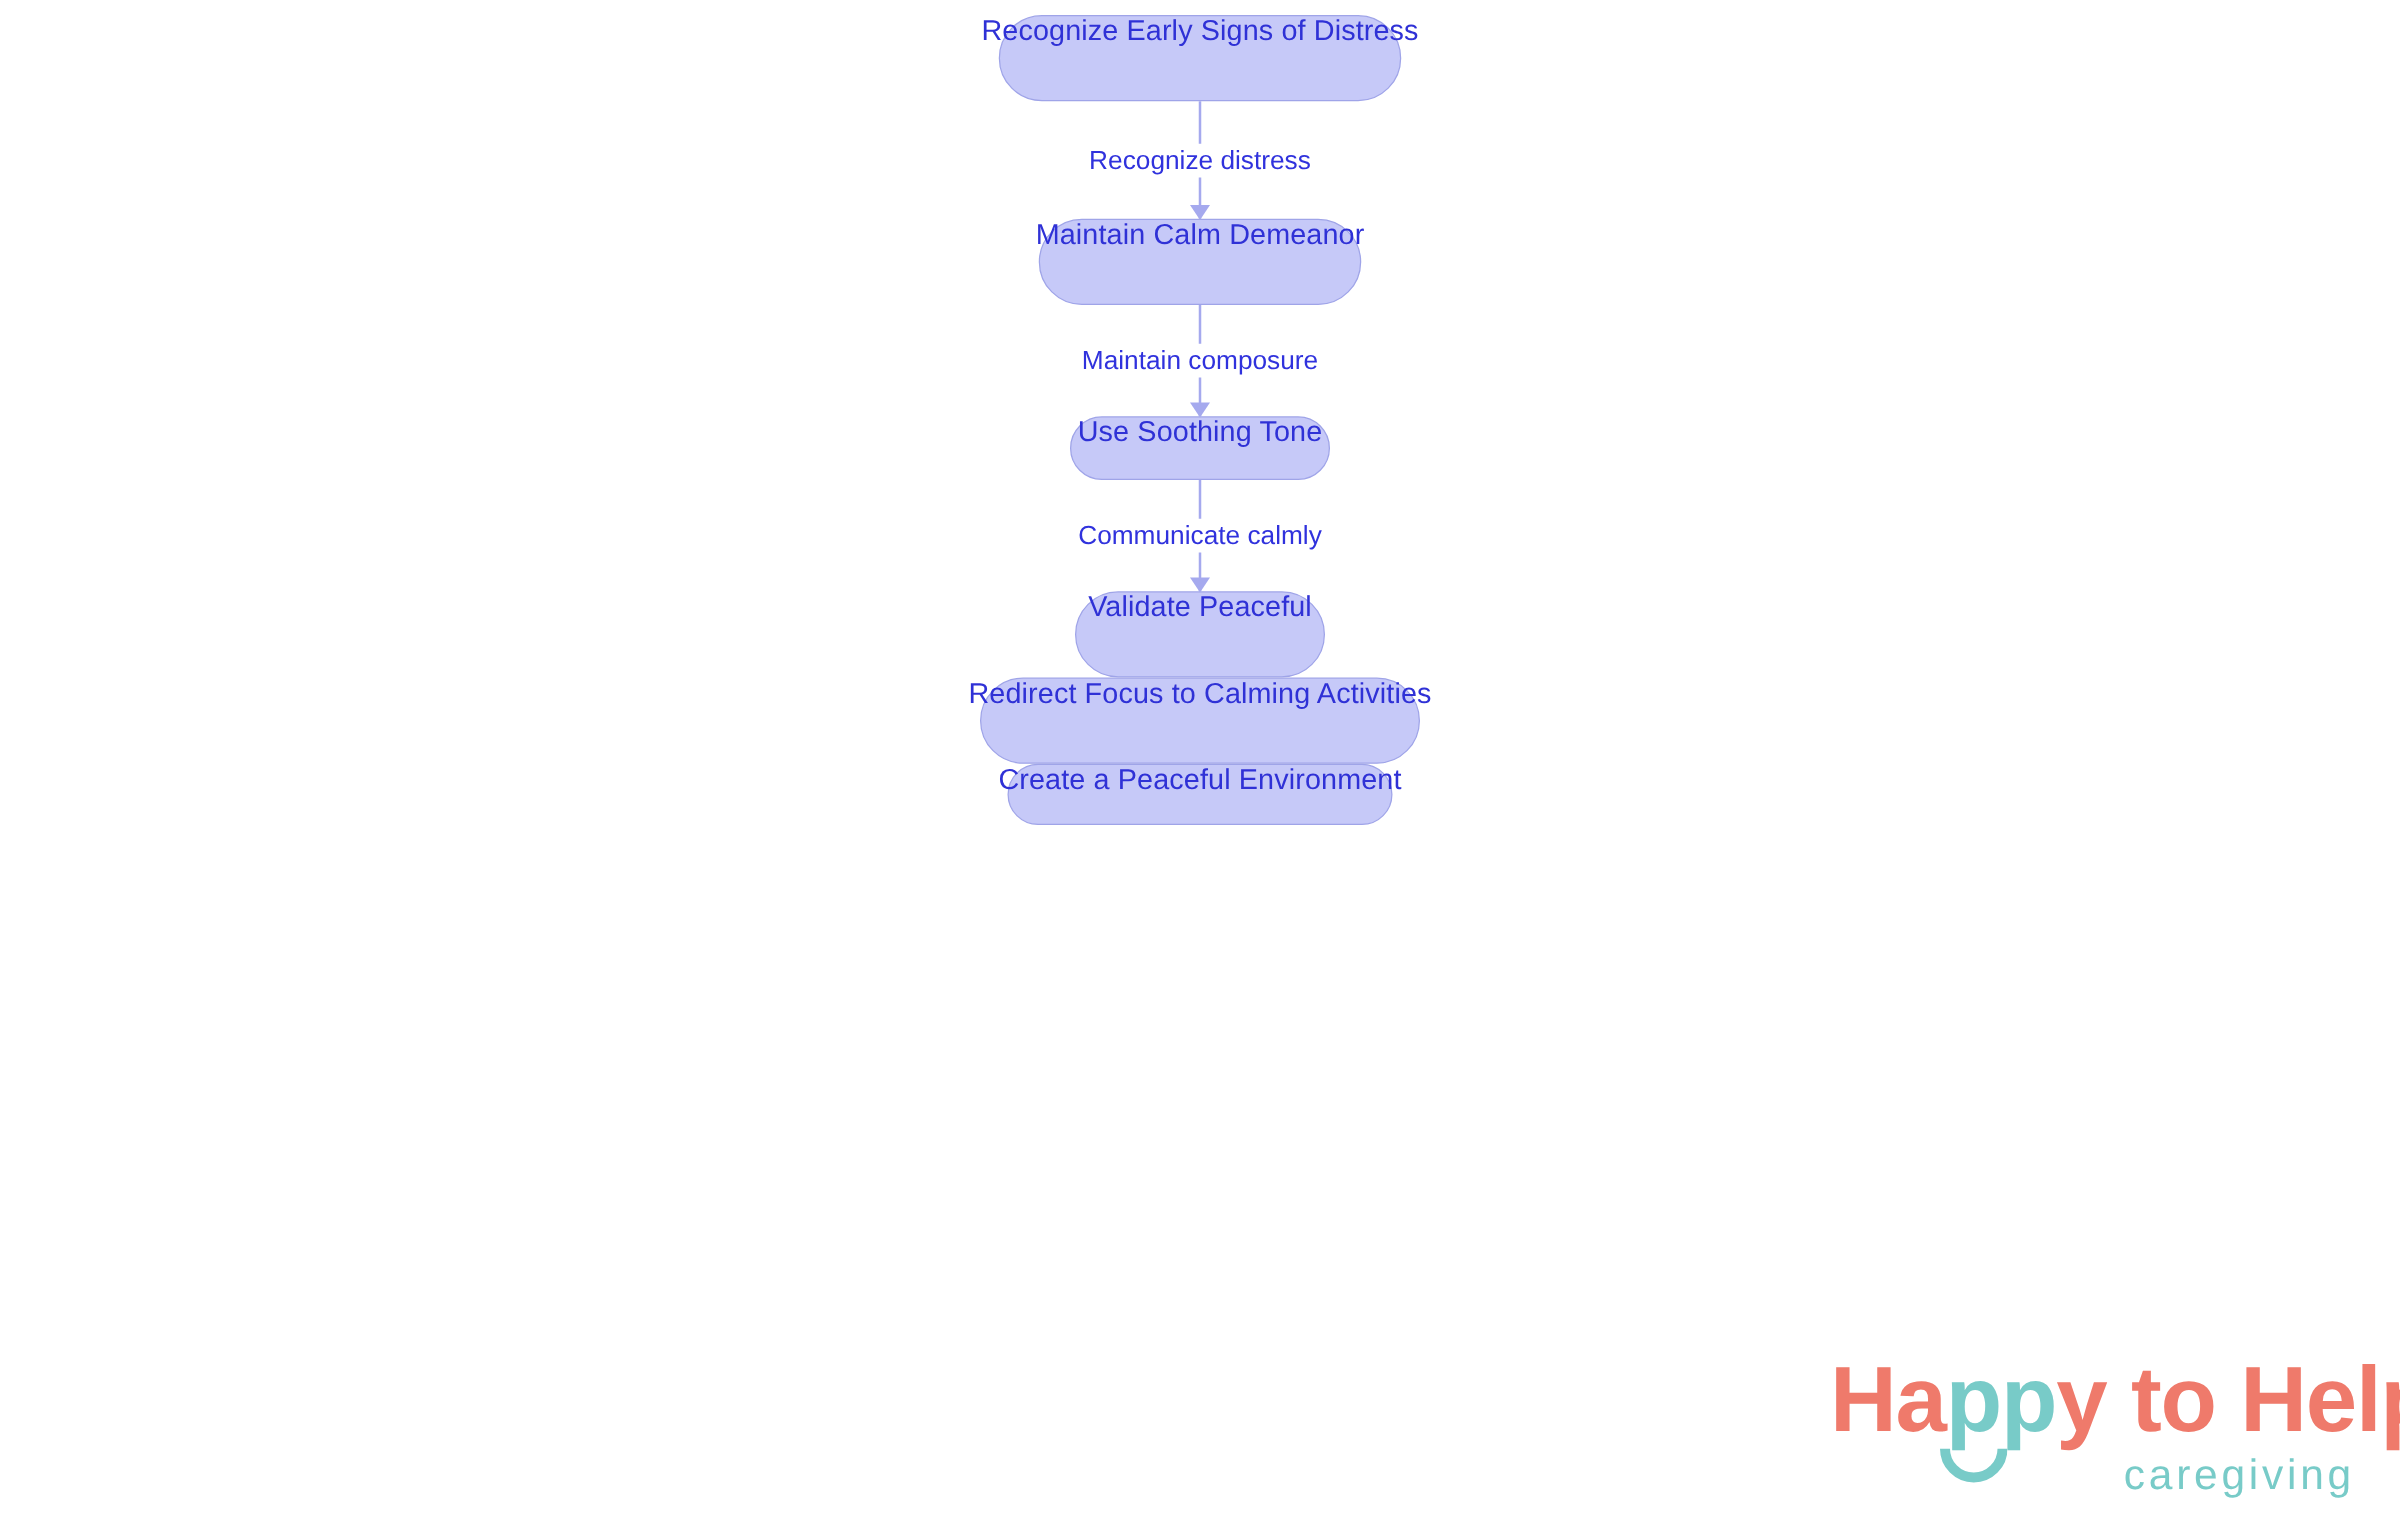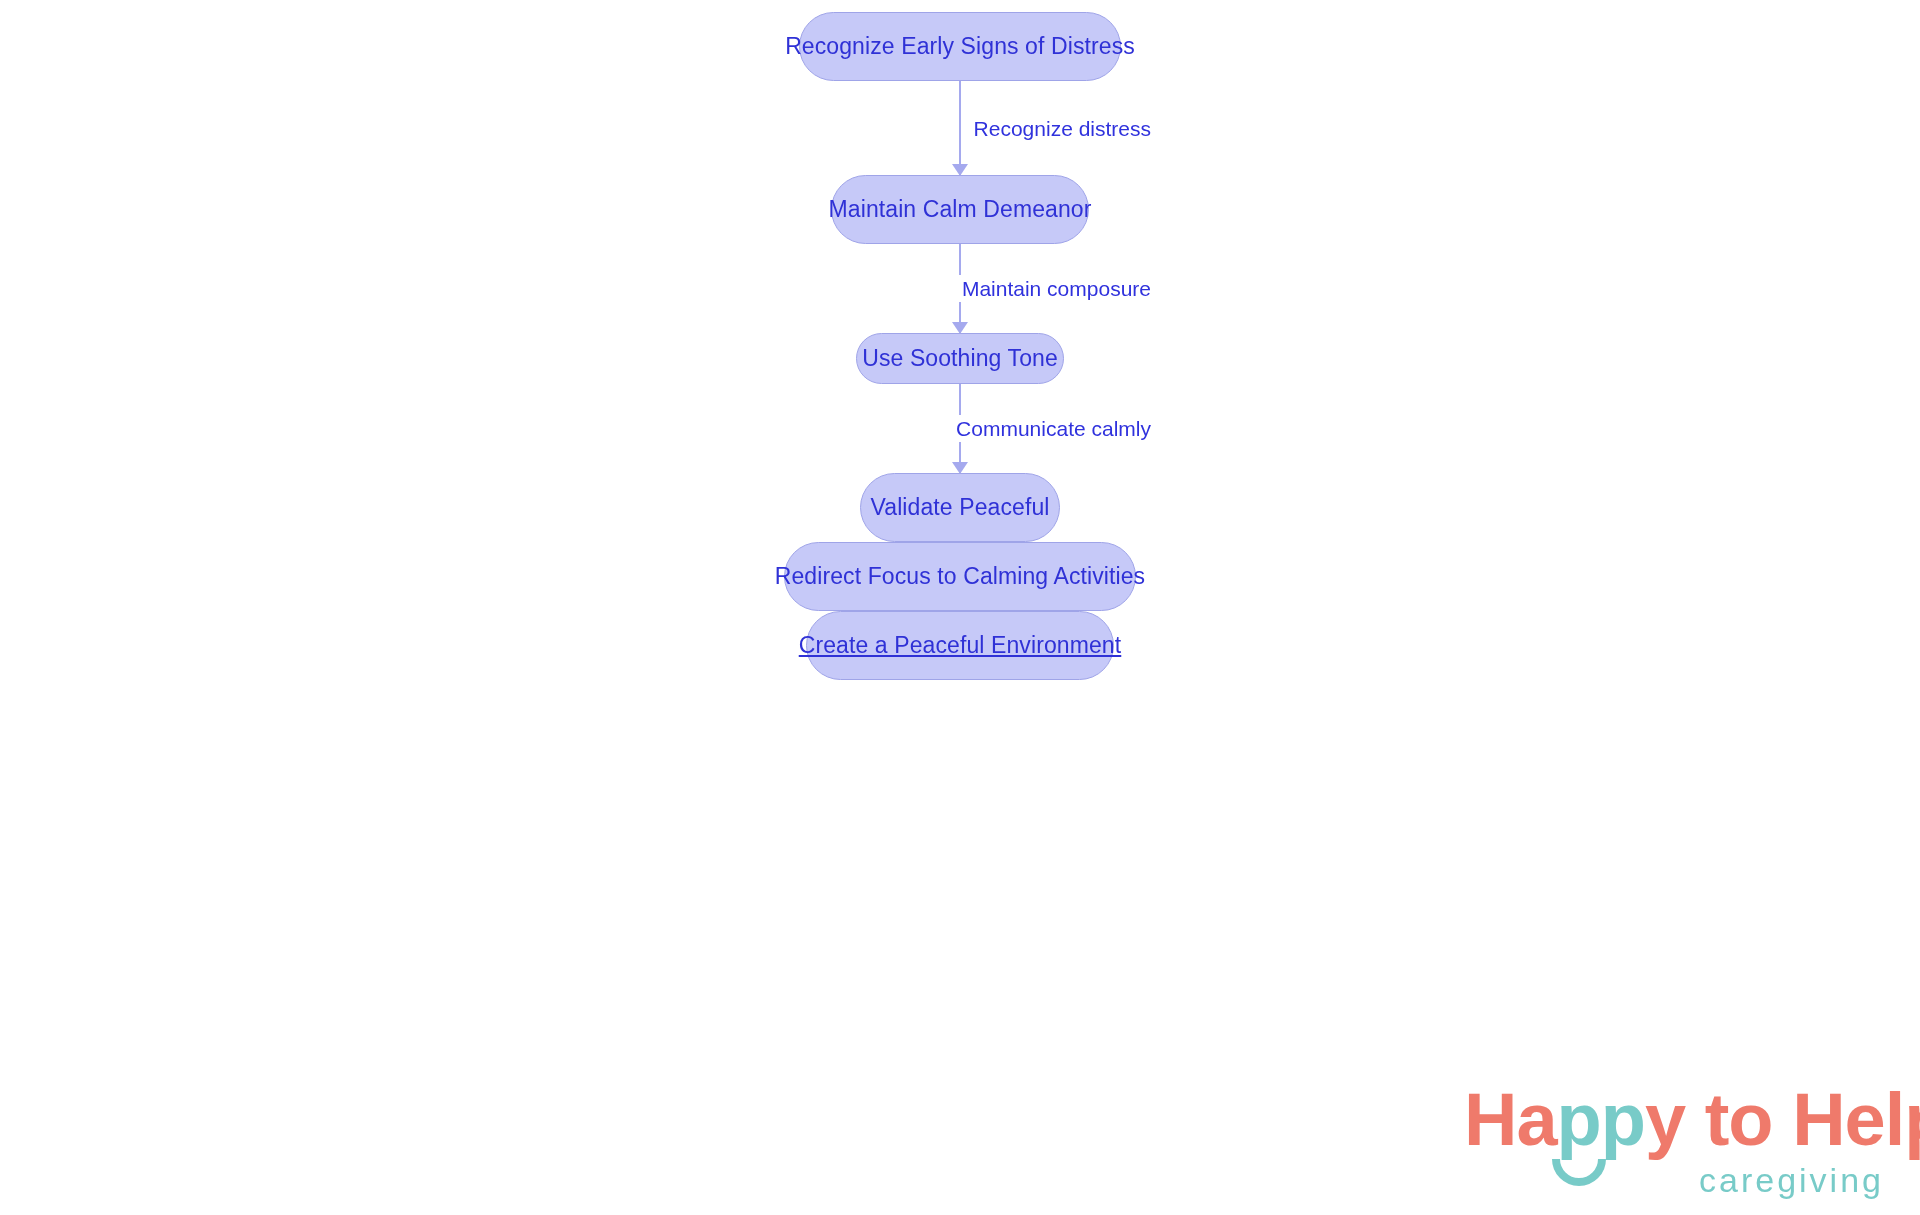--- a/index.html
+++ b/index.html
@@ -34,36 +34,35 @@
     align-items: center;
   }
 
   .node {
     box-sizing: border-box;
     background: #C6C9F8;
     border: 1.6px solid #9FA4E8;
     border-radius: 999px;
     color: #2f31d6;
     display: flex;
-    align-items: center;
     justify-content: center;
     text-align: center;
     font-size: 23px;
     letter-spacing: .1px;
     line-height: 1;
     white-space: nowrap;
     padding: 0 34px;
   }
 
   .edge {
     position: relative;
     width: 400px;
     display: flex;
     align-items: center;
-    justify-content: flex-end;
+    justify-content: center;
   }
   .edge .line {
     position: absolute;
     left: 50%;
     top: 0;
     bottom: 0;
     width: 2px;
     margin-left: -1px;
     background: #A5A9EE;
   }
@@ -169,21 +168,21 @@
     <div class="node" style="width:200px; height:69px;">
       <span>Validate Peaceful</span>
     </div>
 
 
     <div class="node" style="width:352px; height:69px;">
       <span>Redirect Focus to Calming Activities</span>
     </div>
 
 
-    <div class="node" style="width:308px; height:69px;text-decoration:underline;">
+    <div class="node" style="width:308px; height:49px;">
       <span>Create a Peaceful Environment</span>
     </div>
 
   </div>
 
   <div id="brand-logo">
     <div class="logo-wordmark"><span class="logo-coral">H</span><span class="logo-coral">a</span><span class="logo-teal">pp</span><span class="logo-coral">y to </span><span class="logo-coral">Help</span></div>
 
     <svg class="logo-smile" viewBox="0 0 54 30">
       <path d="M4 2 A 23 23 0 0 0 50 2" fill="none" stroke="#78CBC8" stroke-width="8" stroke-linecap="butt"></path>

